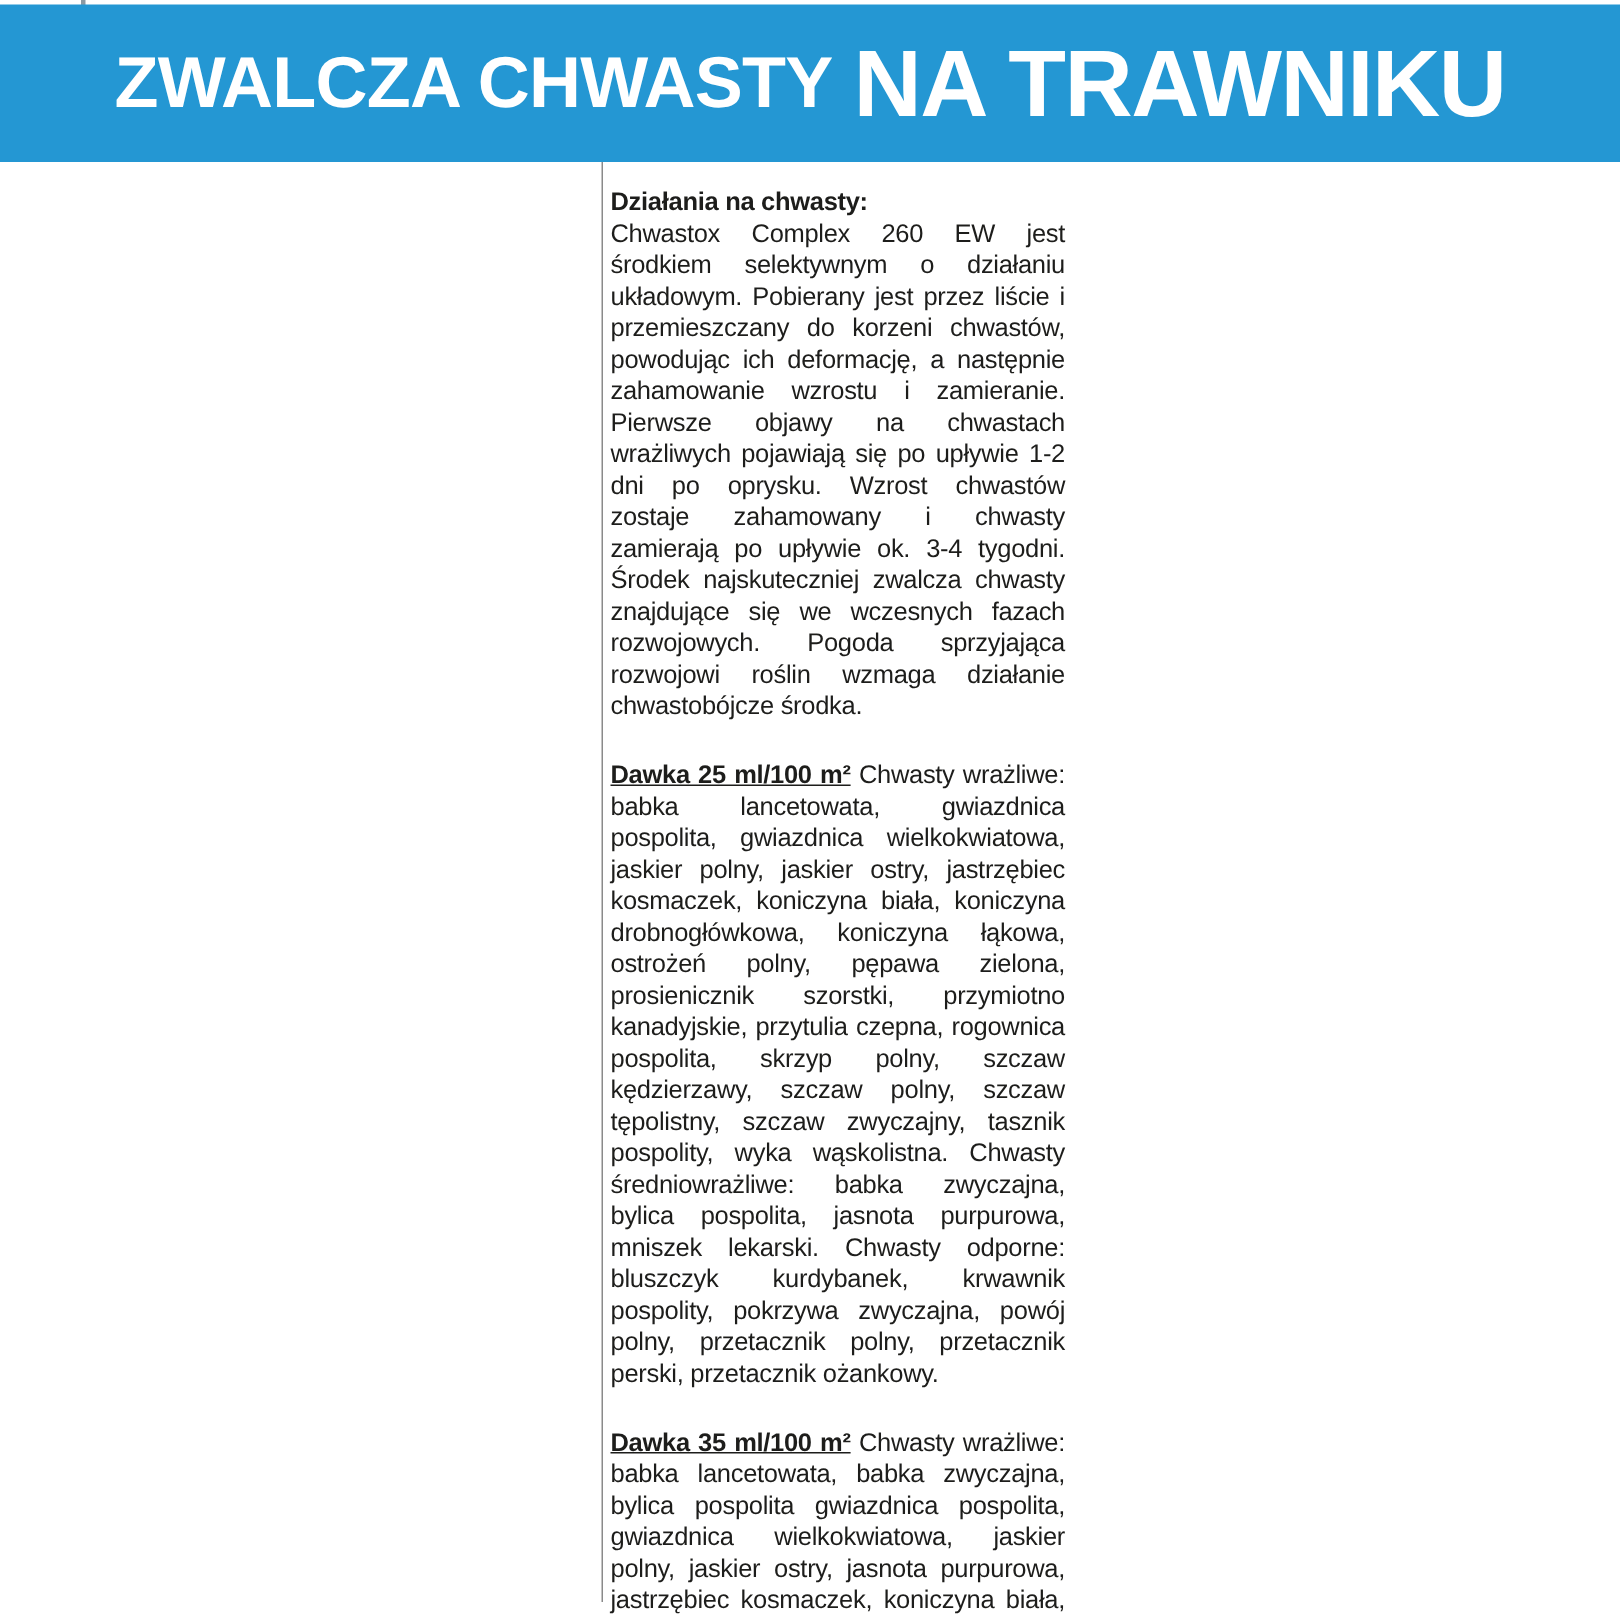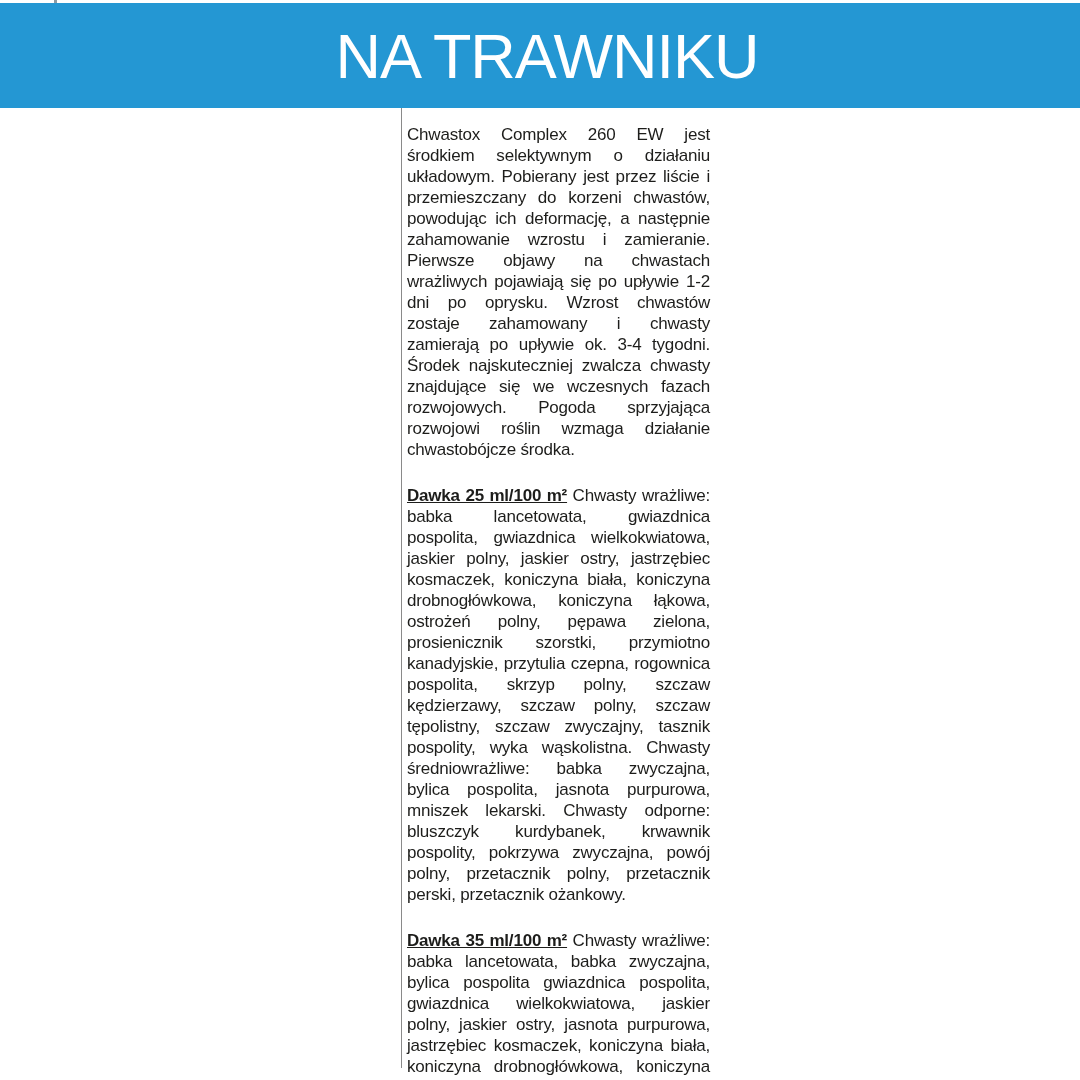--- a/index.html
+++ b/index.html
@@ -13,21 +13,21 @@
   .banner{
     position:absolute;left:0;top:3px;width:1080px;height:105px;
     background:var(--banner-bg,#2497d3);
     display:flex;align-items:center;justify-content:center;
     white-space:nowrap;
   }
   .banner .small{
     color:#ffffff;font-weight:bold;font-size:48px;letter-spacing:-0.5px;
   }
   .banner .large{
-    color:#ffffff;font-weight:normal;font-size:63px;letter-spacing:-1px;margin-left:14px;
+    color:#ffffff;font-weight:bold;font-size:63px;letter-spacing:-1px;margin-left:14px;
   }
   
   .crop-mark{
     position:absolute;left:54px;top:0;width:3px;height:5px;
     background:var(--tick-color,#8d9aa3);
   }
   
   .column-rule{
     position:absolute;left:401px;top:108px;width:1px;height:960px;
     background:var(--rule-color,#8a8a8a);
@@ -44,28 +44,30 @@
   .section-heading{font-weight:bold;}
   .lead{font-weight:bold;text-decoration:underline;}
   p{margin:0;}
 </style>
 </head>
 <body style="--banner-bg: #2497d3; --rule-color: #8a8a8a; --tick-color: #8d9aa3;">
 
 <div class="crop-mark"></div>
 
 <div class="banner">
+  <span class="small">ZWALCZA CHWASTY</span>
   <span class="large">NA TRAWNIKU</span>
 </div>
 
 <div class="column-rule"></div>
 
 <div class="text-column">
 
   <div class="section">
+    <div class="section-heading">Działania na chwasty:</div>
     <p>Chwastox Complex 260 EW jest środkiem selektywnym o działaniu układowym. Pobierany jest przez liście i przemieszczany do korzeni chwastów, powodując ich deformację, a następnie zahamowanie wzrostu i zamieranie. Pierwsze objawy na chwastach wrażliwych pojawiają się po upływie 1-2 dni po oprysku. Wzrost chwastów zostaje zahamowany i chwasty zamierają po upływie ok. 3-4 tygodni. Środek najskuteczniej zwalcza chwasty znajdujące się we wczesnych fazach rozwojowych. Pogoda sprzyjająca rozwojowi roślin wzmaga działanie chwastobójcze środka.</p>
   </div>
 
   <div class="section">
     <p><span class="lead">Dawka 25 ml/100 m²</span><span> Chwasty wrażliwe: babka lancetowata, gwiazdnica pospolita, gwiazdnica wielkokwiatowa, jaskier polny, jaskier ostry, jastrzębiec kosmaczek, koniczyna biała, koniczyna drobnogłówkowa, koniczyna łąkowa, ostrożeń polny, pępawa zielona, prosienicznik szorstki, przymiotno kanadyjskie, przytulia czepna, rogownica pospolita, skrzyp polny, szczaw kędzierzawy, szczaw polny, szczaw tępolistny, szczaw zwyczajny, tasznik pospolity, wyka wąskolistna. Chwasty średniowrażliwe: babka zwyczajna, bylica pospolita, jasnota purpurowa, mniszek lekarski. Chwasty odporne: bluszczyk kurdybanek, krwawnik pospolity, pokrzywa zwyczajna, powój polny, przetacznik polny, przetacznik perski, przetacznik ożankowy.</span></p>
   </div>
 
   <div class="section">
     <p><span class="lead">Dawka 35 ml/100 m²</span><span> Chwasty wrażliwe: babka lancetowata, babka zwyczajna, bylica pospolita gwiazdnica pospolita, gwiazdnica wielkokwiatowa, jaskier polny, jaskier ostry, jasnota purpurowa, jastrzębiec kosmaczek, koniczyna biała, koniczyna drobnogłówkowa, koniczyna łąkowa, mniszek lekarski, ostrożeń polny, pępawa zielona, pokrzywa zwyczajna, prosienicznik szorstki, przetacznik polny, przymiotno kanadyjskie, przytulia czepna, rogownica pospolita, skrzyp polny, szczaw kędzierzawy, szczaw polny, szczaw tępolistny, szczaw zwyczajny, tasznik pospolity, wyka wąskolistna. Chwasty średnioodporne: krwawnik pospolity, przetacznik perski. Chwasty odporne: bluszczyk kurdybanek, powój polny, przetacznik ożankowy.</span></p>
   </div>

